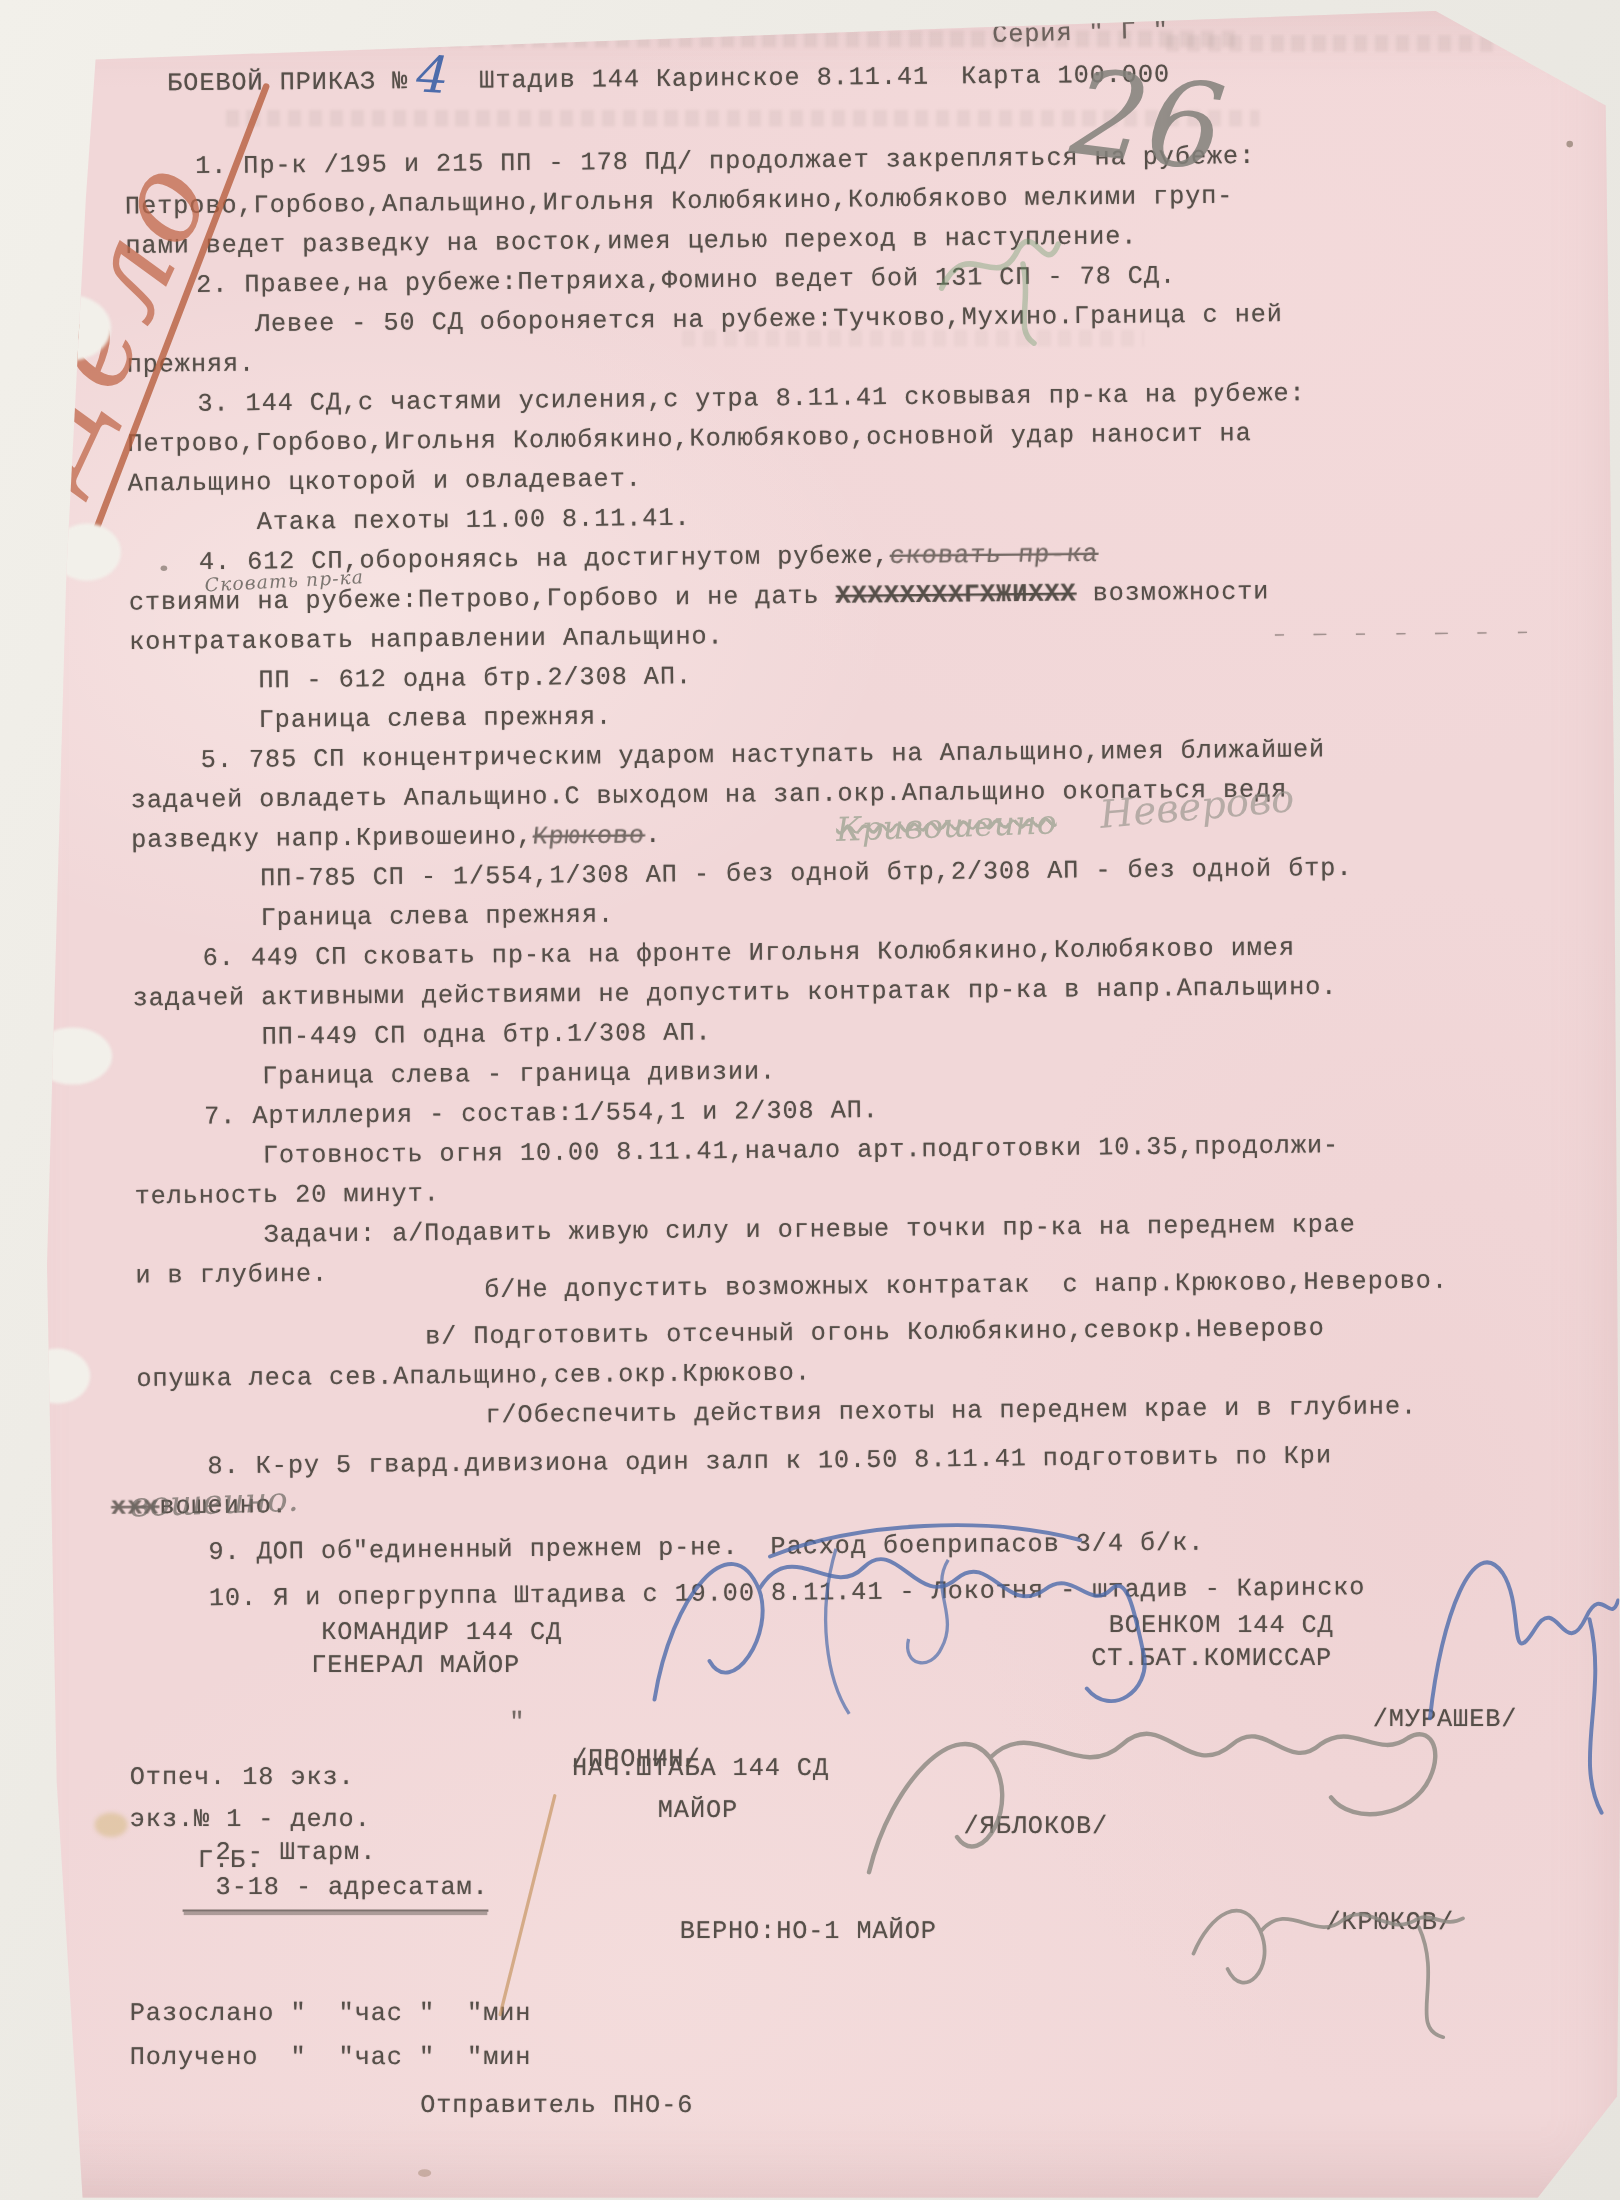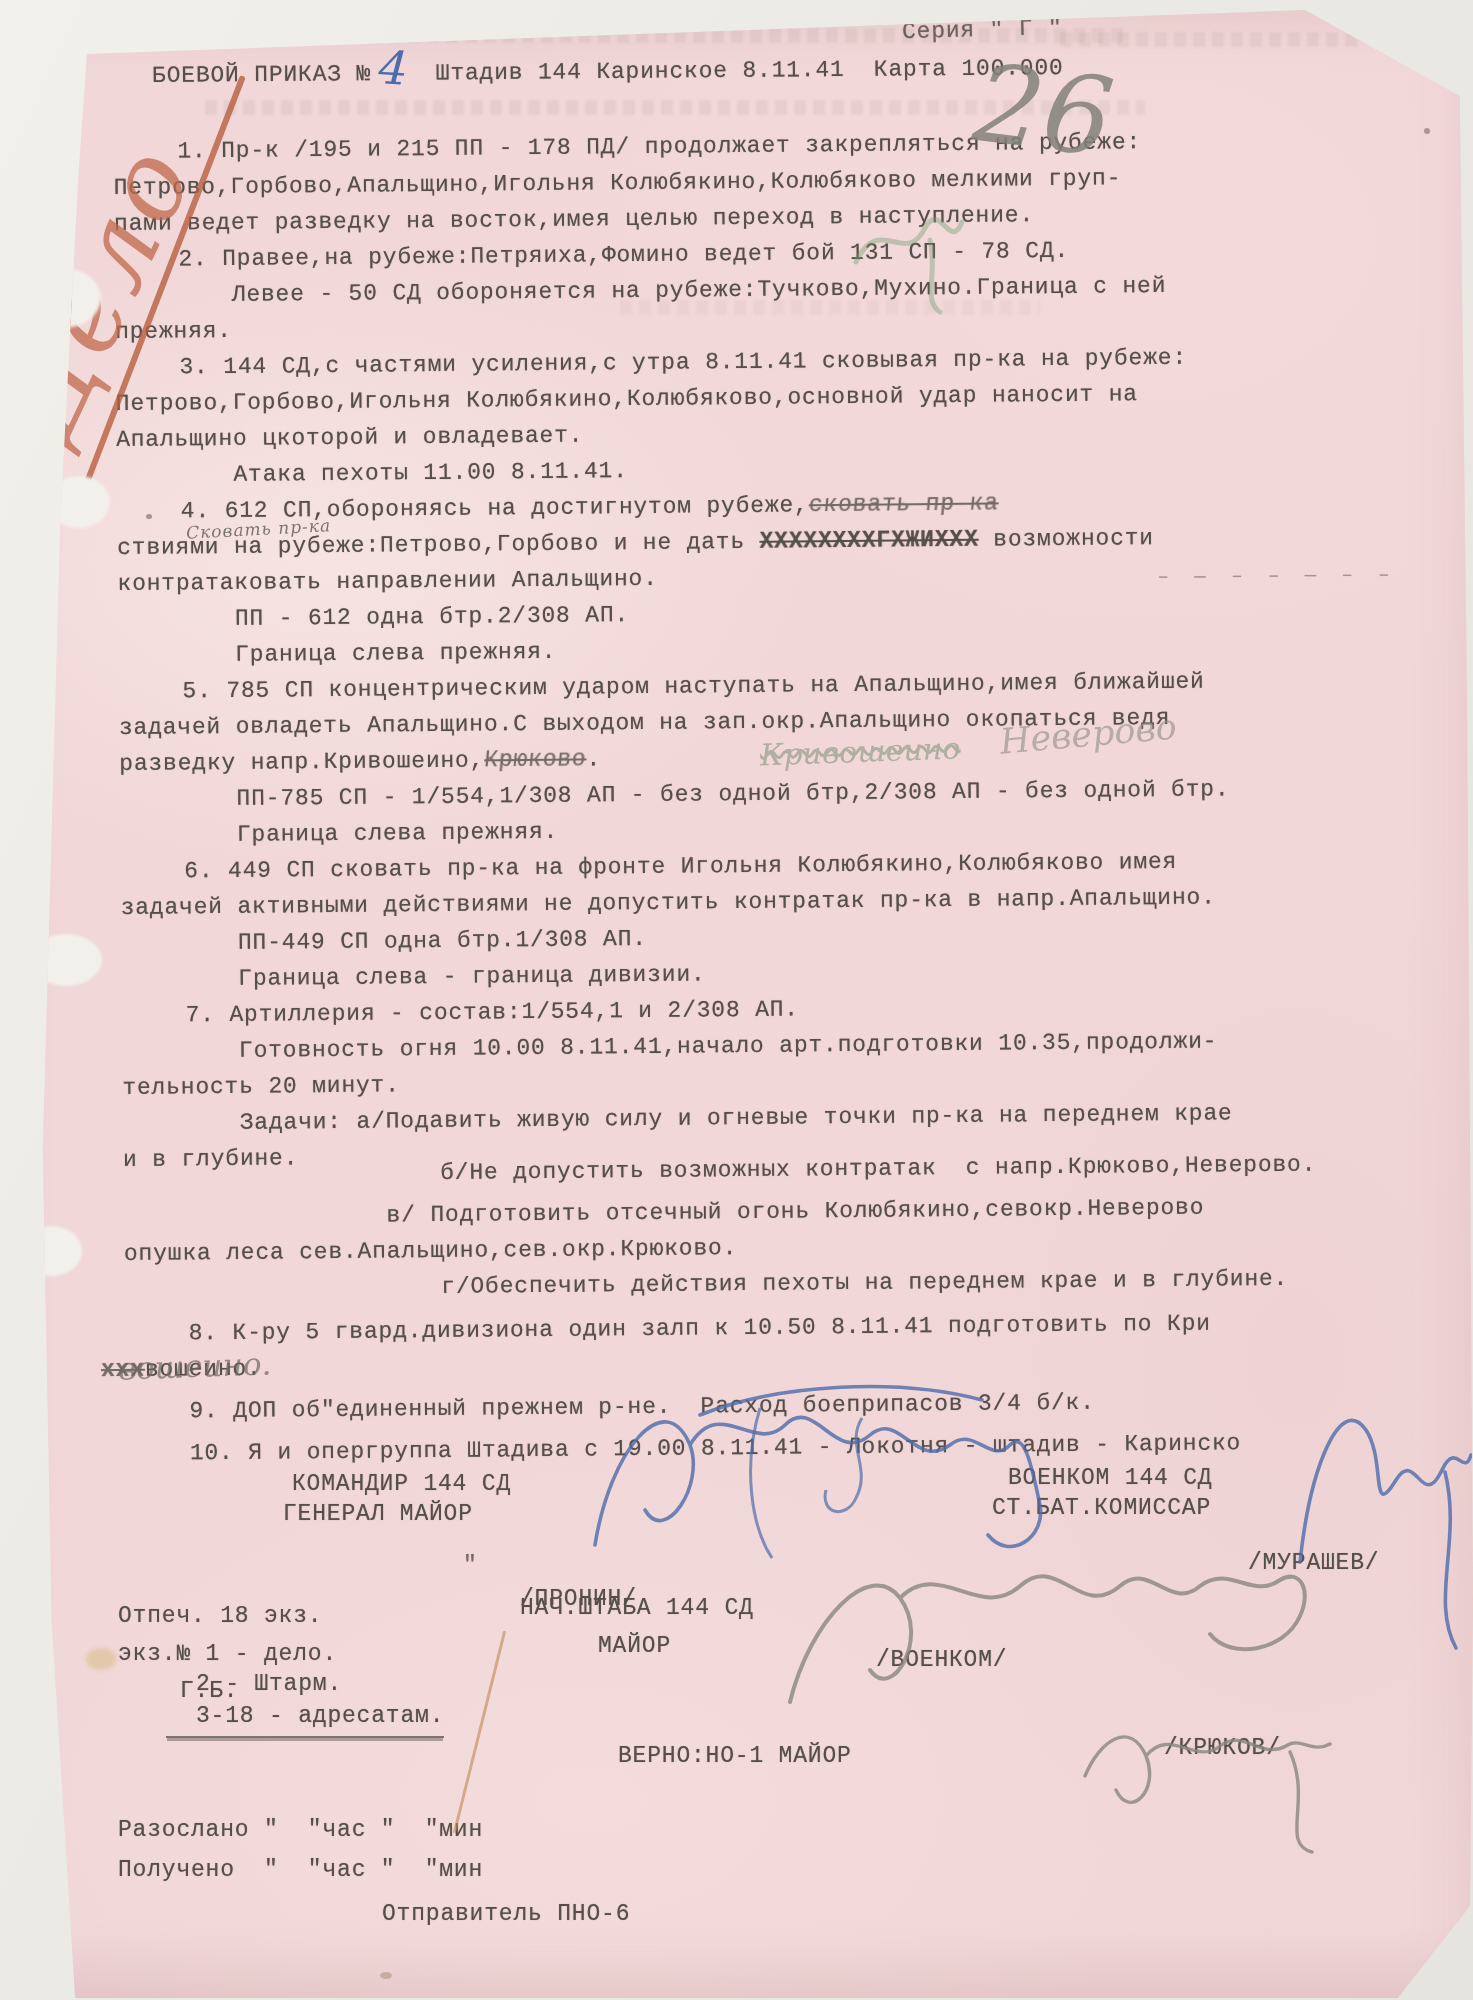--- a/index.html
+++ b/index.html
@@ -124,25 +124,25 @@
     <div class="fx typed" style="left:463px;top:1548px;opacity:.8;">"</div>
     <div class="fx typed" style="left:520px;top:1553px;margin-top:28px;">/ПРОНИН/</div>
     <div class="fx typed" style="left:1008px;top:1460px;">ВОЕНКОМ 144 СД</div>
     <div class="fx typed" style="left:992px;top:1490px;">СТ.БАТ.КОМИССАР</div>
     <div class="fx typed" style="left:1248px;top:1545px;">/МУРАШЕВ/</div>
     <div class="fx typed" style="left:118px;top:1598px;text-align:center;">Отпеч. 18 экз.</div>
     <div class="fx typed" style="left:520px;top:1590px;">НАЧ.ШТАБА 144 СД</div>
     <div class="fx typed" style="left:118px;top:1636px;">экз.№ 1 - дело.</div>
     <div class="fx typed" style="left:598px;top:1628px;">МАЙОР</div>
     <div class="fx typed" style="left:196px;top:1666px;">2 - Штарм.</div>
-    <div class="fx typed" style="left:876px;top:1642px;">/ВОЕНКОМ/</div>
+    <div class="fx typed" style="left:876px;top:1642px;">/ЯБЛОКОВ/</div>
     <div class="fx typed ul" style="left:166px;top:1698px;">3-18 - адресатам.</div>
     <div class="fx typed" style="left:180px;top:1673px;">Г.Б.</div>
     <div class="fx typed" style="left:618px;top:1738px;text-align:right;">ВЕРНО:НО-1 МАЙОР</div>
-    <div class="fx typed" style="left:1164px;top:1730px;">/КРЮКОВ/</div>
+    <div class="fx typed" style="left:1205px;top:1730px;">/КРЮКОВ/</div>
     <div class="fx typed" style="left:118px;top:1812px;">Разослано "  "час "  "мин</div>
     <div class="fx typed" style="left:118px;top:1852px;">Получено  "  "час "  "мин</div>
     <div class="fx typed" style="left:382px;top:1896px;">Отправитель ПНО-6</div>
 
     <div class="hand" id="hw-delo">Дело</div>
     <div id="hw-slash"></div>
     <div class="hand" id="hw-26">26</div>
     <div class="hand" id="hw-p4">Сковать пр-ка</div>
     <div class="hand" id="hw-p5"><span class="w1">Кривошеино</span><span class="w2">Неверово</span></div>
     <div class="hand" id="hw-p8">вошеино.</div>

